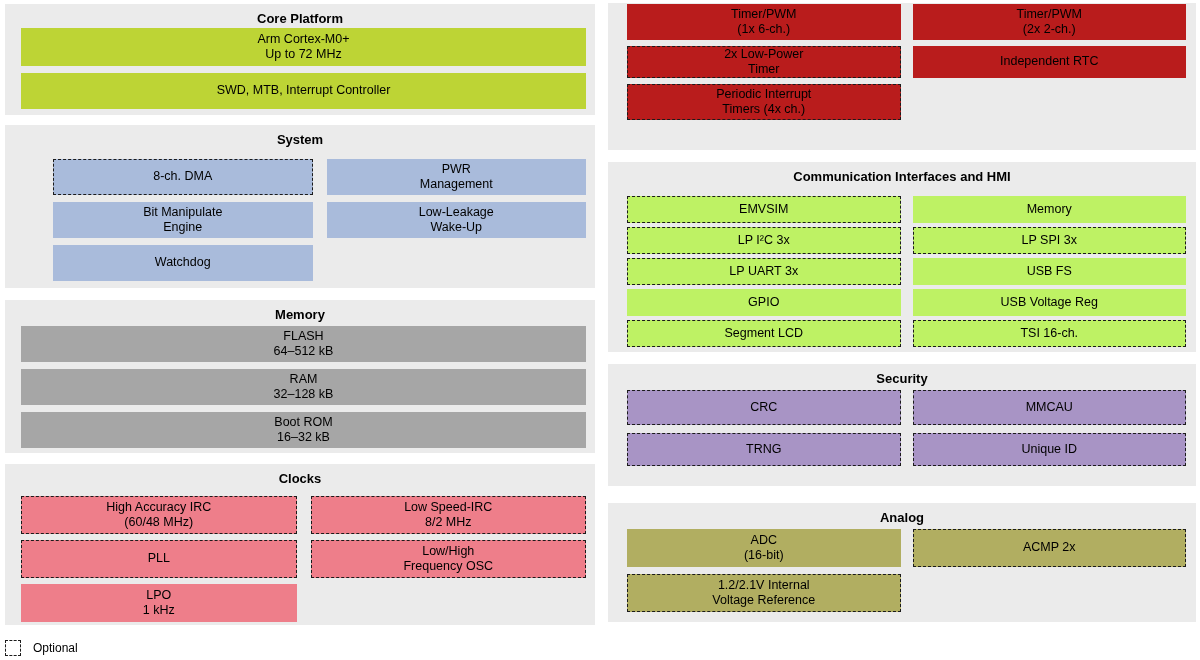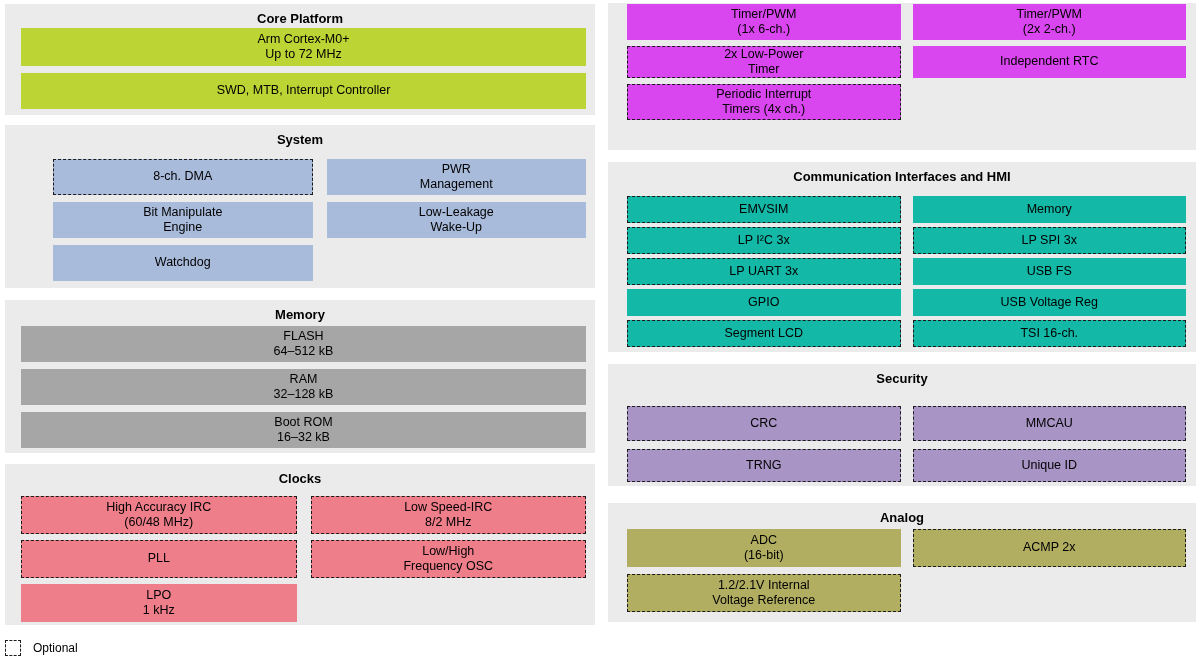--- a/index.html
+++ b/index.html
@@ -13,40 +13,40 @@
   .block{display:flex;align-items:center;justify-content:center;text-align:center;
          font-size:12.5px;line-height:15.5px;white-space:pre-line;box-sizing:border-box;}
   .opt{border:1.6px dashed #1b1b1b;}
   .cell-empty{background:transparent;}
 
   
   .c-core{background:#bdd435;}
   .c-sys{background:#a9bbdb;}
   .c-mem{background:#a6a6a6;}
   .c-clk{background:#ee7e8a;}
-  .c-tmr{background:#d946ef;}
-  .c-com{background:#14b8a6;}
+  .c-tmr{background:#b91c1c;}
+  .c-com{background:#bef264;}
   .c-sec{background:#a894c5;}
   .c-ana{background:#b1ae61;}
 
   
   .s-core{left:5px;top:4px;width:590px;height:111px;}
   .s-core .grid{margin-top:2px;grid-template-rows:38px 36px;row-gap:7px;}
   .s-sys{left:5px;top:125px;width:590px;height:163px;}
   .s-sys .grid{margin-top:12px;grid-template-rows:36px 36px 36px;row-gap:7px;padding-left:48px;}
   .s-mem{left:5px;top:300px;width:590px;height:153px;}
   .s-mem .grid{margin-top:4px;grid-template-rows:36px 36px 36px;row-gap:7px;}
   .s-clk{left:5px;top:464px;width:590px;height:161px;}
   .s-clk .grid{margin-top:10px;grid-template-rows:38px 38px 38px;row-gap:6px;}
   .s-tmr{left:608px;top:3px;width:588px;height:147px;}
   .s-tmr .grid{margin-top:1px;grid-template-rows:36px 32px 36px;row-gap:6px;}
   .s-com{left:608px;top:162px;width:588px;height:190px;}
   .s-com .grid{margin-top:12px;grid-template-rows:27px 27px 27px 27px 27px;row-gap:4px;}
   .s-sec{left:608px;top:364px;width:588px;height:122px;}
-  .s-sec .grid{margin-top:20px;grid-template-rows:35px 33px;row-gap:8px;}
+  .s-sec .grid{margin-top:4px;grid-template-rows:35px 33px;row-gap:8px;}
   .s-ana{left:608px;top:503px;width:588px;height:119px;}
   .s-ana .grid{margin-top:4px;grid-template-rows:38px 38px;row-gap:7px;}
 
   
   .legend{position:absolute;left:5px;top:640px;display:flex;align-items:center;gap:12px;}
   .legend-swatch{width:16px;height:16px;background:#ffffff;border:1.6px dashed #1b1b1b;box-sizing:border-box;}
   .legend-label{font-size:12px;}
 </style>
 </head>
 <body>

